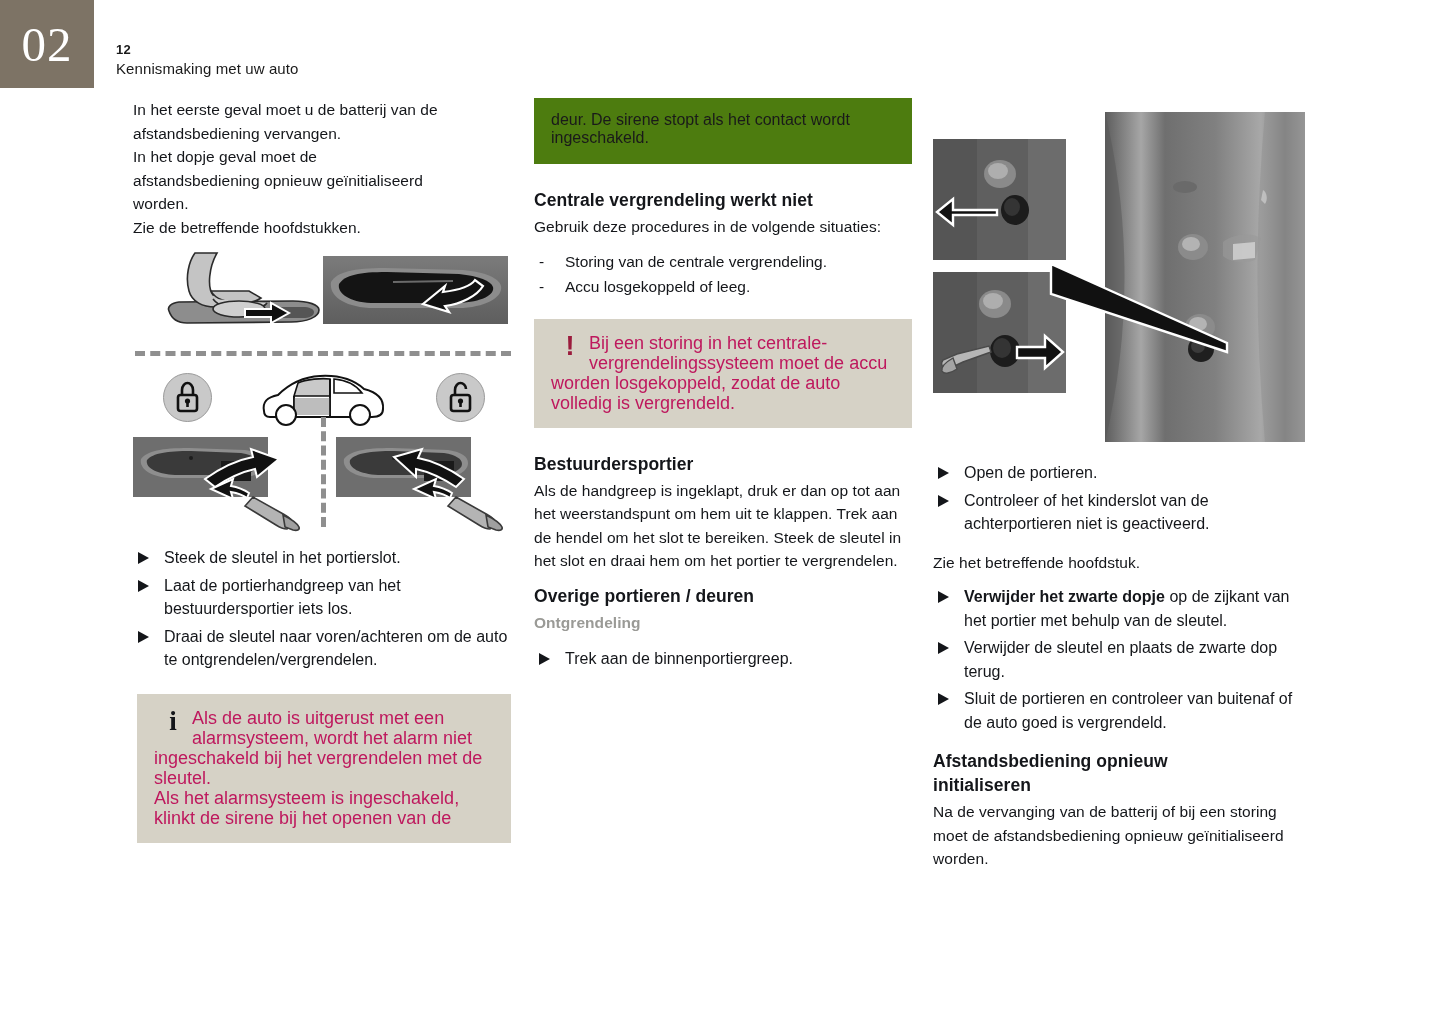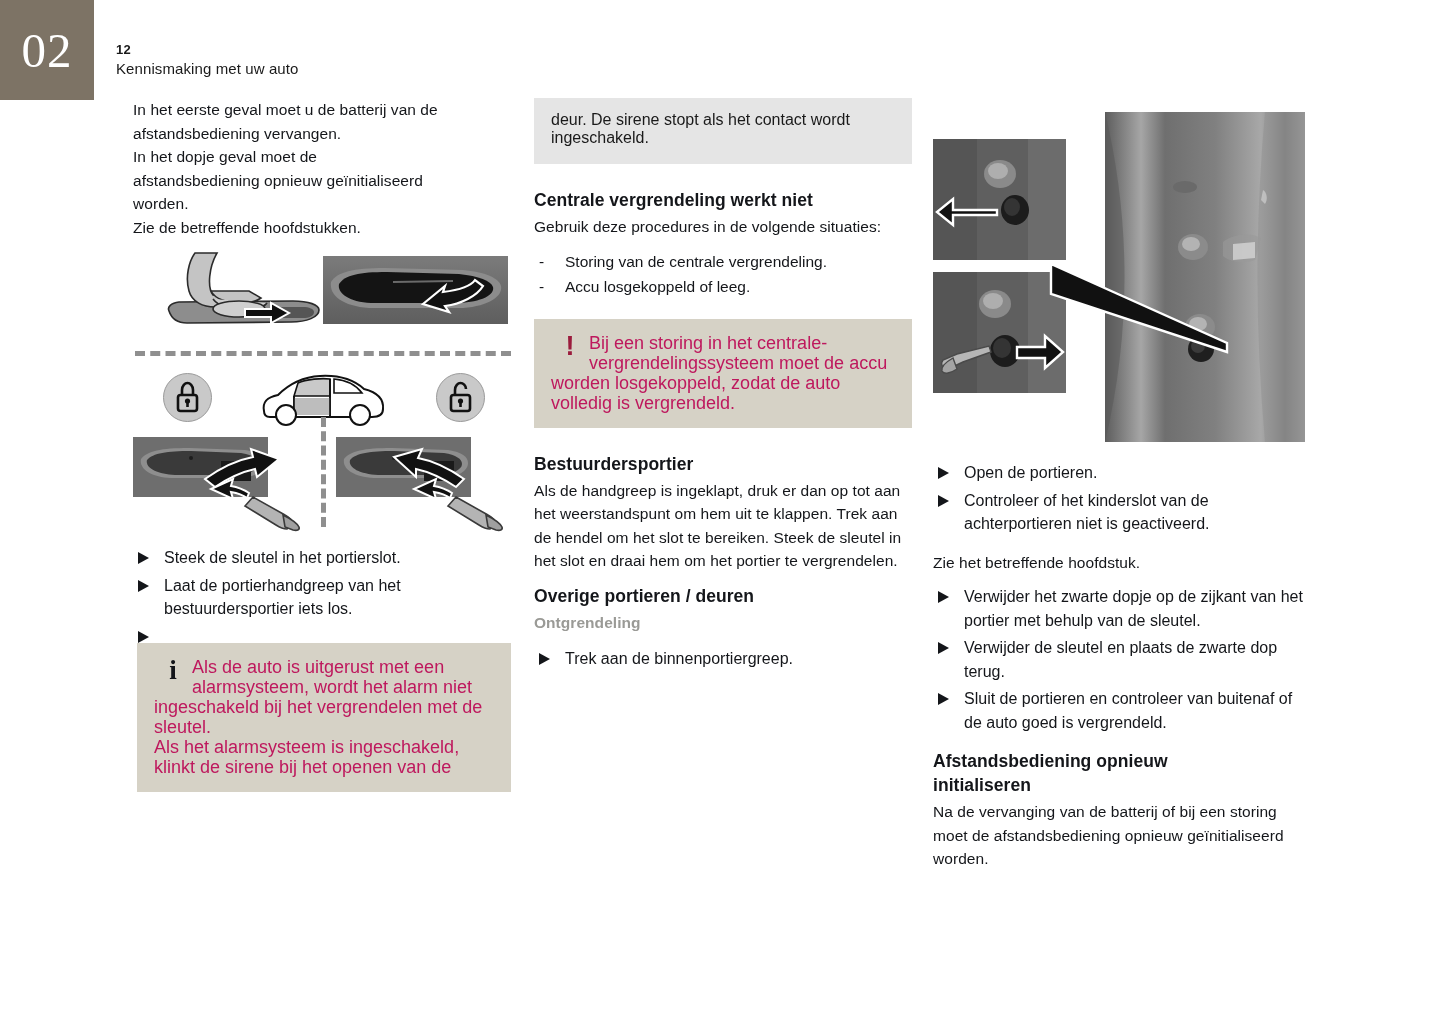--- a/index.html
+++ b/index.html
@@ -6,21 +6,21 @@
   body{
     width:1445px;height:1018px;
     background:#ffffff;
     font-family:"Liberation Sans", sans-serif;
     color:#1a1a1a;
     overflow:hidden;
     position:relative;
   }
   
   .chapter-badge{
-    position:absolute;left:0;top:0;width:94px;height:100px;
+    position:absolute;left:0;top:0;width:94px;height:88px;
     background:#7d7365;
     display:flex;align-items:center;justify-content:center;
   }
   .chapter-badge span{
     font-family:"Liberation Serif", serif;
     color:#ffffff;font-size:49px;line-height:1;letter-spacing:1px;
   }
   
   .page-header{position:absolute;left:116px;top:41px;}
   .page-number{font-size:13px;font-weight:bold;line-height:17px;letter-spacing:.2px;}
@@ -70,40 +70,40 @@
   }
   ul.dash-list{list-style:none;}
   ul.dash-list li{
     position:relative;padding-left:31px;
     font-size:15.5px;line-height:23.5px;color:#14161a;
     margin-bottom:2px;
   }
   ul.dash-list li .dash{
     position:absolute;left:5px;top:0px;font-size:15.5px;line-height:23.5px;
   }
-  .bold-lead{font-weight:normal;}
+  .bold-lead{font-weight:bold;}
 
   
   .callout{
     background:#d6d2c6;
     padding:14px 17px 15px 17px;
     position:relative;
   }
   .callout .ctext{
     font-size:18px;line-height:20px;color:#be185d;
   }
   .callout .glyph{
     float:left;width:38px;text-align:center;
     font-size:27px;line-height:24px;font-weight:bold;
     margin-top:1px;
   }
   .glyph-info{color:#14161a;font-family:"Liberation Serif", serif;font-size:30px;}
   .glyph-warn{color:#9b1b3c;font-size:29px;}
   .callout-cont{
-    background:#e5e5e5;
+    background:#4d7c0f;
     padding:13px 17px 17px 17px;
   }
 
   
   .fig1{position:relative;width:378px;height:285px;margin:8px 0 14px 0;}
   .photo{background:#6d6d6d;position:absolute;overflow:hidden;}
   .dashline{
     position:absolute;left:2px;right:0;height:0;
     border-top:5px dashed #8f8f8f;
   }
@@ -223,21 +223,21 @@
       <path d="M128 42 C114 32 98 24 82 21 L86 12 L58 20 L80 40 L80 32 C94 35 108 42 120 50 Z" fill="#111111" stroke="#ffffff" stroke-width="2"></path>
       <path d="M116 56 C110 52 104 50 98 49 L100 42 L78 52 L100 62 L98 55 C104 56 110 58 114 61 Z" fill="#111111" stroke="#ffffff" stroke-width="2"></path>
       <path d="M120 60 L152 78 C156 80 160 84 160 87 L154 92 C150 92 146 90 143 88 L112 69 Z" fill="#b4b4b4" stroke="#3a3a3a" stroke-width="1.6"></path>
       <path d="M150 78 C158 82 164 86 166 90 C167 93 164 94 160 93 L152 90 Z" fill="#a0a0a0" stroke="#3a3a3a" stroke-width="1.6"></path>
     </svg>
   </div>
 
   <ul class="arrow-list">
     <li><span class="tri"></span><span>Steek de sleutel in het portierslot.</span></li>
     <li><span class="tri"></span><span>Laat de portierhandgreep van het bestuurdersportier iets los.</span></li>
-    <li><span class="tri"></span></li>
+    <li><span class="tri"></span><span>Draai de sleutel naar voren/achteren om de auto te ontgrendelen/vergrendelen.</span></li>
   </ul>
 
   <div class="gap-md"></div>
 
   <div class="callout" style="margin-left:4px;">
     <div class="glyph glyph-info">i</div>
     <div class="ctext" style="white-space:pre-line;">Als de auto is uitgerust met een alarmsysteem, wordt het alarm niet ingeschakeld bij het vergrendelen met de sleutel.
 Als het alarmsysteem is ingeschakeld, klinkt de sirene bij het openen van de</div>
   </div>
 </div>

